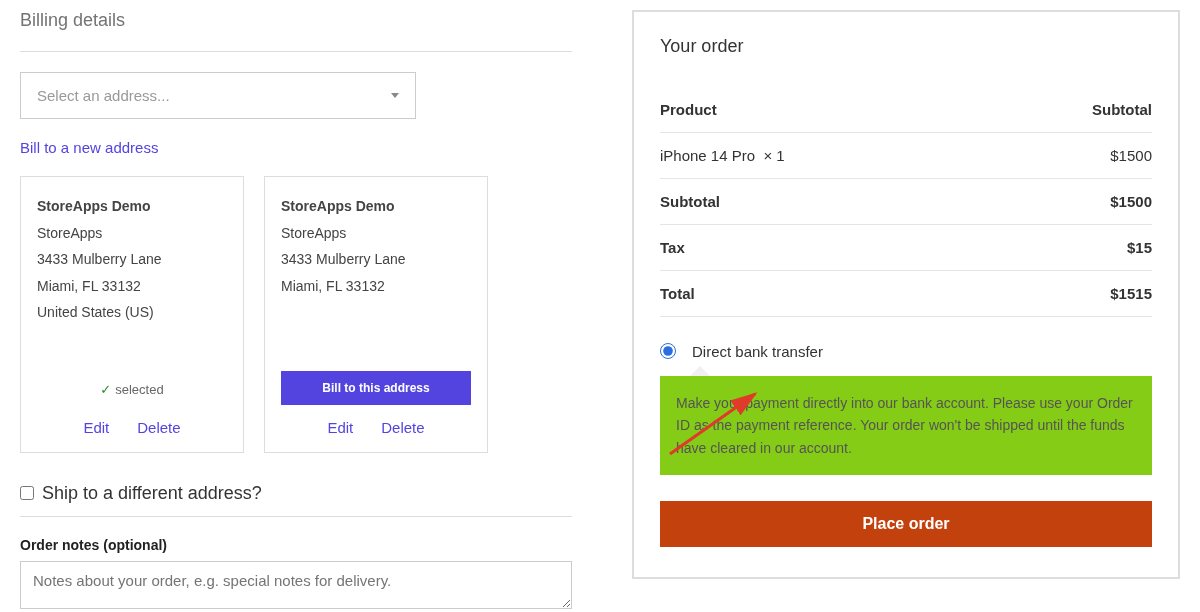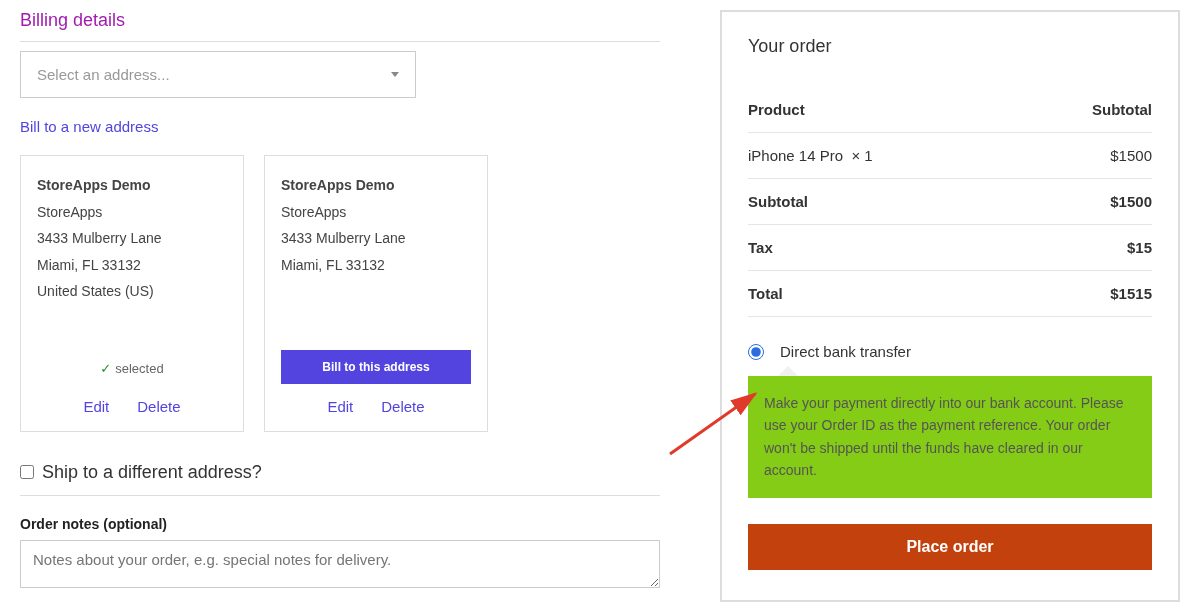--- a/index.html
+++ b/index.html
@@ -5,28 +5,28 @@
     * { box-sizing: border-box; margin: 0; padding: 0; }
     body {
       font-family: -apple-system, BlinkMacSystemFont, "Segoe UI", Helvetica, Arial, sans-serif;
       background: #fff;
       color: #333;
       padding: 10px 20px;
       width: 1200px;
     }
     .container { display: flex; gap: 60px; }
     .left { flex: 1; max-width: 660px; }
-    .right { width: 460px; }
+    .right { width: 548px; }
     h3.section-title {
       font-size: 18px;
       font-weight: 400;
-      color: #a21caf;
+      color: #737373;
       border-bottom: 1px solid #ddd;
-      padding-bottom: 10px;
-      margin-bottom: 9px;
+      padding-bottom: 20px;
+      margin-bottom: 20px;
     }
     .select-wrapper {
       border: 1px solid #ccc;
       padding: 14px 16px;
       color: #999;
       font-size: 15px;
       width: 396px;
       display: flex;
       justify-content: space-between;
       align-items: center;
@@ -109,21 +109,21 @@
       font-size: 15px;
       padding: 14px 0;
       border-bottom: 1px solid #e5e5e5;
     }
     .order-row.head { font-weight: 700; border-top: none; }
     .order-row.bold .lbl, .order-row.bold .val { font-weight: 700; }
     .order-row:last-of-type { border-bottom: 1px solid #e5e5e5; }
     .payment { margin-top: 26px; }
     .pay-radio-row {
       display: flex;
-      align-items: flex-end;
+      align-items: flex-start;
       gap: 16px;
       font-size: 15px;
       margin-bottom: 16px;
       position: relative;
     }
     .pay-radio-row input[type="radio"] {
       width: 16px; height: 16px;
       accent-color: #2a6de0;
       cursor: pointer;
     }

